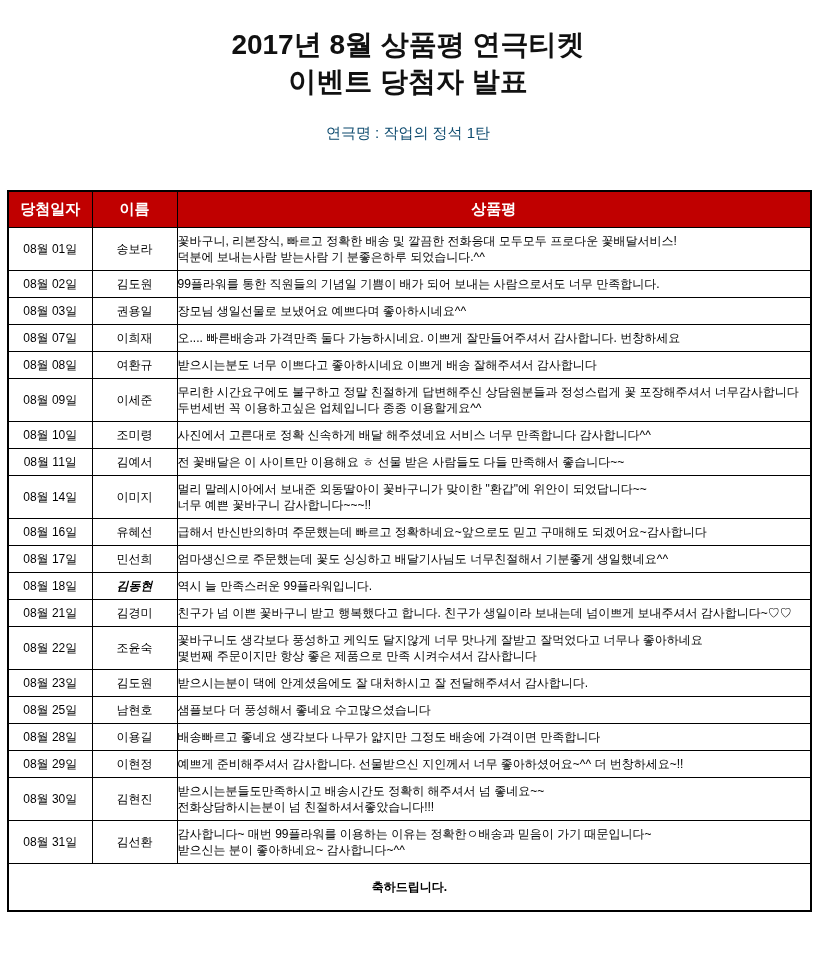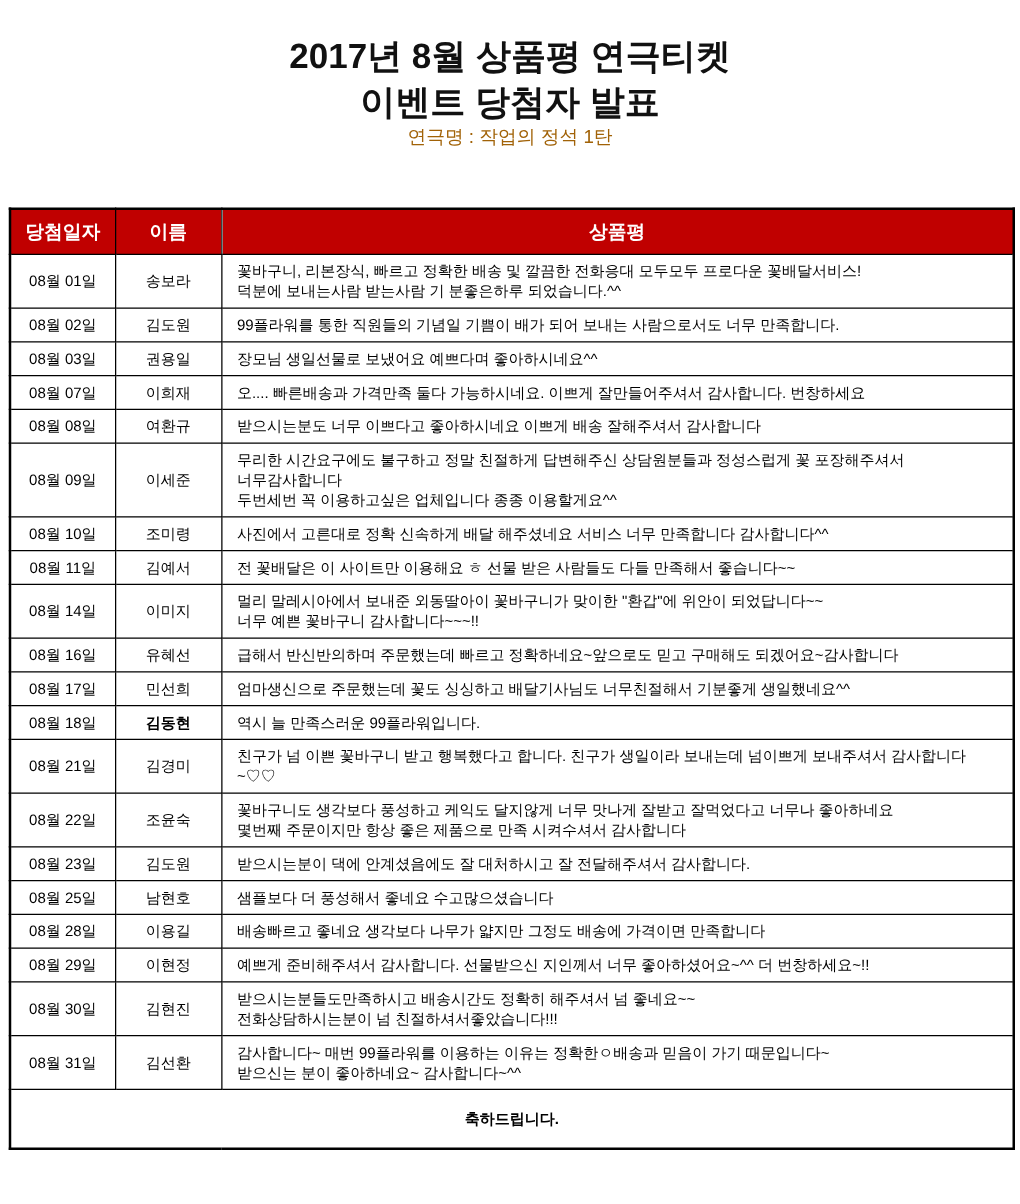--- a/index.html
+++ b/index.html
@@ -16,24 +16,24 @@
 
   .title {
     margin: 26px 0 0 0;
     text-align: center;
     font-size: 28px;
     font-weight: bold;
     line-height: 37px;
     color: #111111;
   }
   .subtitle {
-    margin-top: 0;
+    margin-top: 24px;
     text-align: center;
     font-size: 15px;
-    color: #a16207;
+    color: #0c4a6e;
   }
 
   table.winners {
     border-collapse: collapse;
     table-layout: fixed;
     width: 803px;
     margin: 47px 0 0 7px;
     border: 2px solid #000000;
   }
   col.c-date { width: 84px; }
@@ -60,26 +60,26 @@
     line-height: 16px;
     vertical-align: middle;
   }
   td.date-cell, td.name-cell {
     text-align: center;
     padding: 5px 14px;
     height: 16px;
   }
   td.review-cell {
     text-align: left;
-    padding: 5px 12px;
+    padding: 5px 0;
     white-space: pre-line;
     word-break: keep-all;
     font-size: 11.5px;
   }
-  td.name-cell.bold { font-weight: bold; }
+  td.name-cell.bold { font-weight: bold; font-style: italic; }
 
   td.footer-cell {
     height: 44px;
     text-align: center;
     vertical-align: middle;
     font-size: 14px;
     font-weight: bold;
   }
 </style>
 </head>

